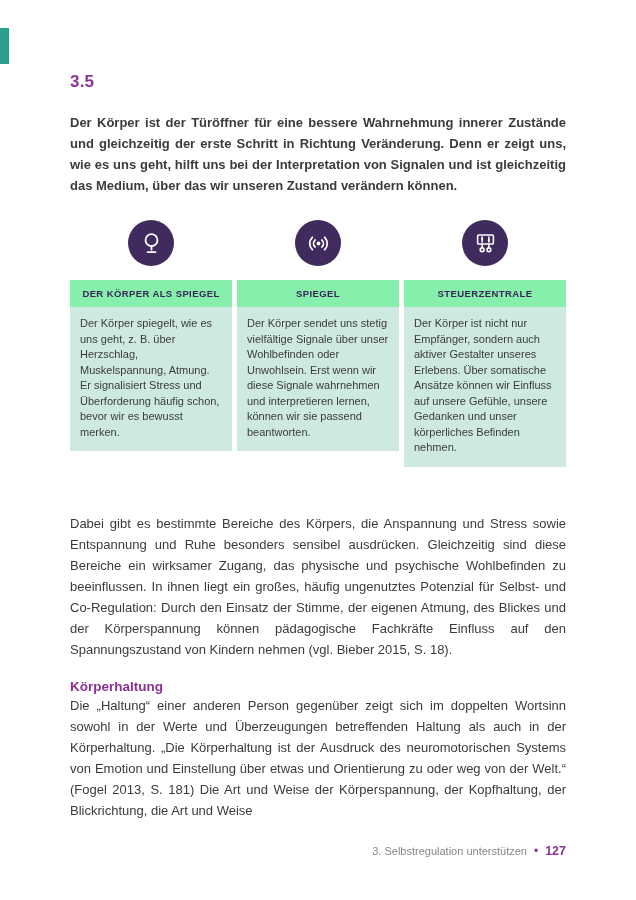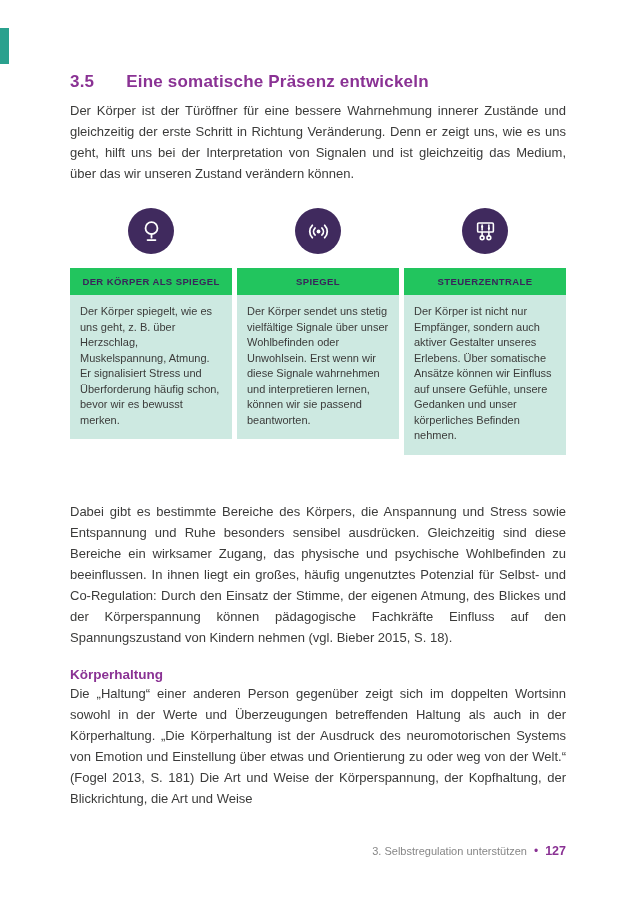--- a/index.html
+++ b/index.html
@@ -26,42 +26,42 @@
     font-size: 17px; font-weight: bold;
     color: #8a3294;
     letter-spacing: 0.2px;
   }
   .body-text {
     font-size: 13px; line-height: 21px;
     text-align: justify;
     color: #3b3b3a;
     margin: 0;
   }
-  .intro { margin-top: 8px; }
+  .intro { margin-top: 20px; font-weight: bold; }
 
   .table-block { margin-top: 24px; }
   .table-grid {
     display: grid;
     grid-template-columns: repeat(3, 1fr);
     column-gap: 5px;
     align-items: start;
   }
   .col { display: flex; flex-direction: column; }
   .icon-wrap {
     display: flex; justify-content: center;
     margin-bottom: 14px;
   }
   .icon-circle {
     width: 46px; height: 46px; border-radius: 50%;
     background: #402a5e;
     display: flex; align-items: center; justify-content: center;
   }
   .icon-circle svg { width: 27px; height: 27px; }
   .th {
-    background: #22c55e;
+    background: #86efac;
     min-height: 27px;
     display: flex; align-items: center; justify-content: center;
     text-align: center;
     font-size: 9.5px; font-weight: bold;
     letter-spacing: 0.4px;
     color: #39255a;
     padding: 2px 4px;
     box-sizing: border-box;
   }
   .td {
@@ -96,21 +96,20 @@
 </head>
 <body>
 
 <div class="page">
   <div class="edge-mark"></div>
 
   <div class="content">
 
     <h1>
       <span>3.5</span>
-      <span>Eine somatische Präsenz entwickeln</span>
     </h1>
 
     <p class="body-text intro">Der Körper ist der Türöffner für eine bessere Wahrnehmung innerer Zustände und gleichzeitig der erste Schritt in Richtung Veränderung. Denn er zeigt uns, wie es uns geht, hilft uns bei der Interpretation von Signalen und ist gleichzeitig das Medium, über das wir unseren Zustand verändern können.</p>
 
     <div class="table-block">
       <div class="table-grid">
 
         <div class="col">
           <div class="icon-wrap">
             <div class="icon-circle">

